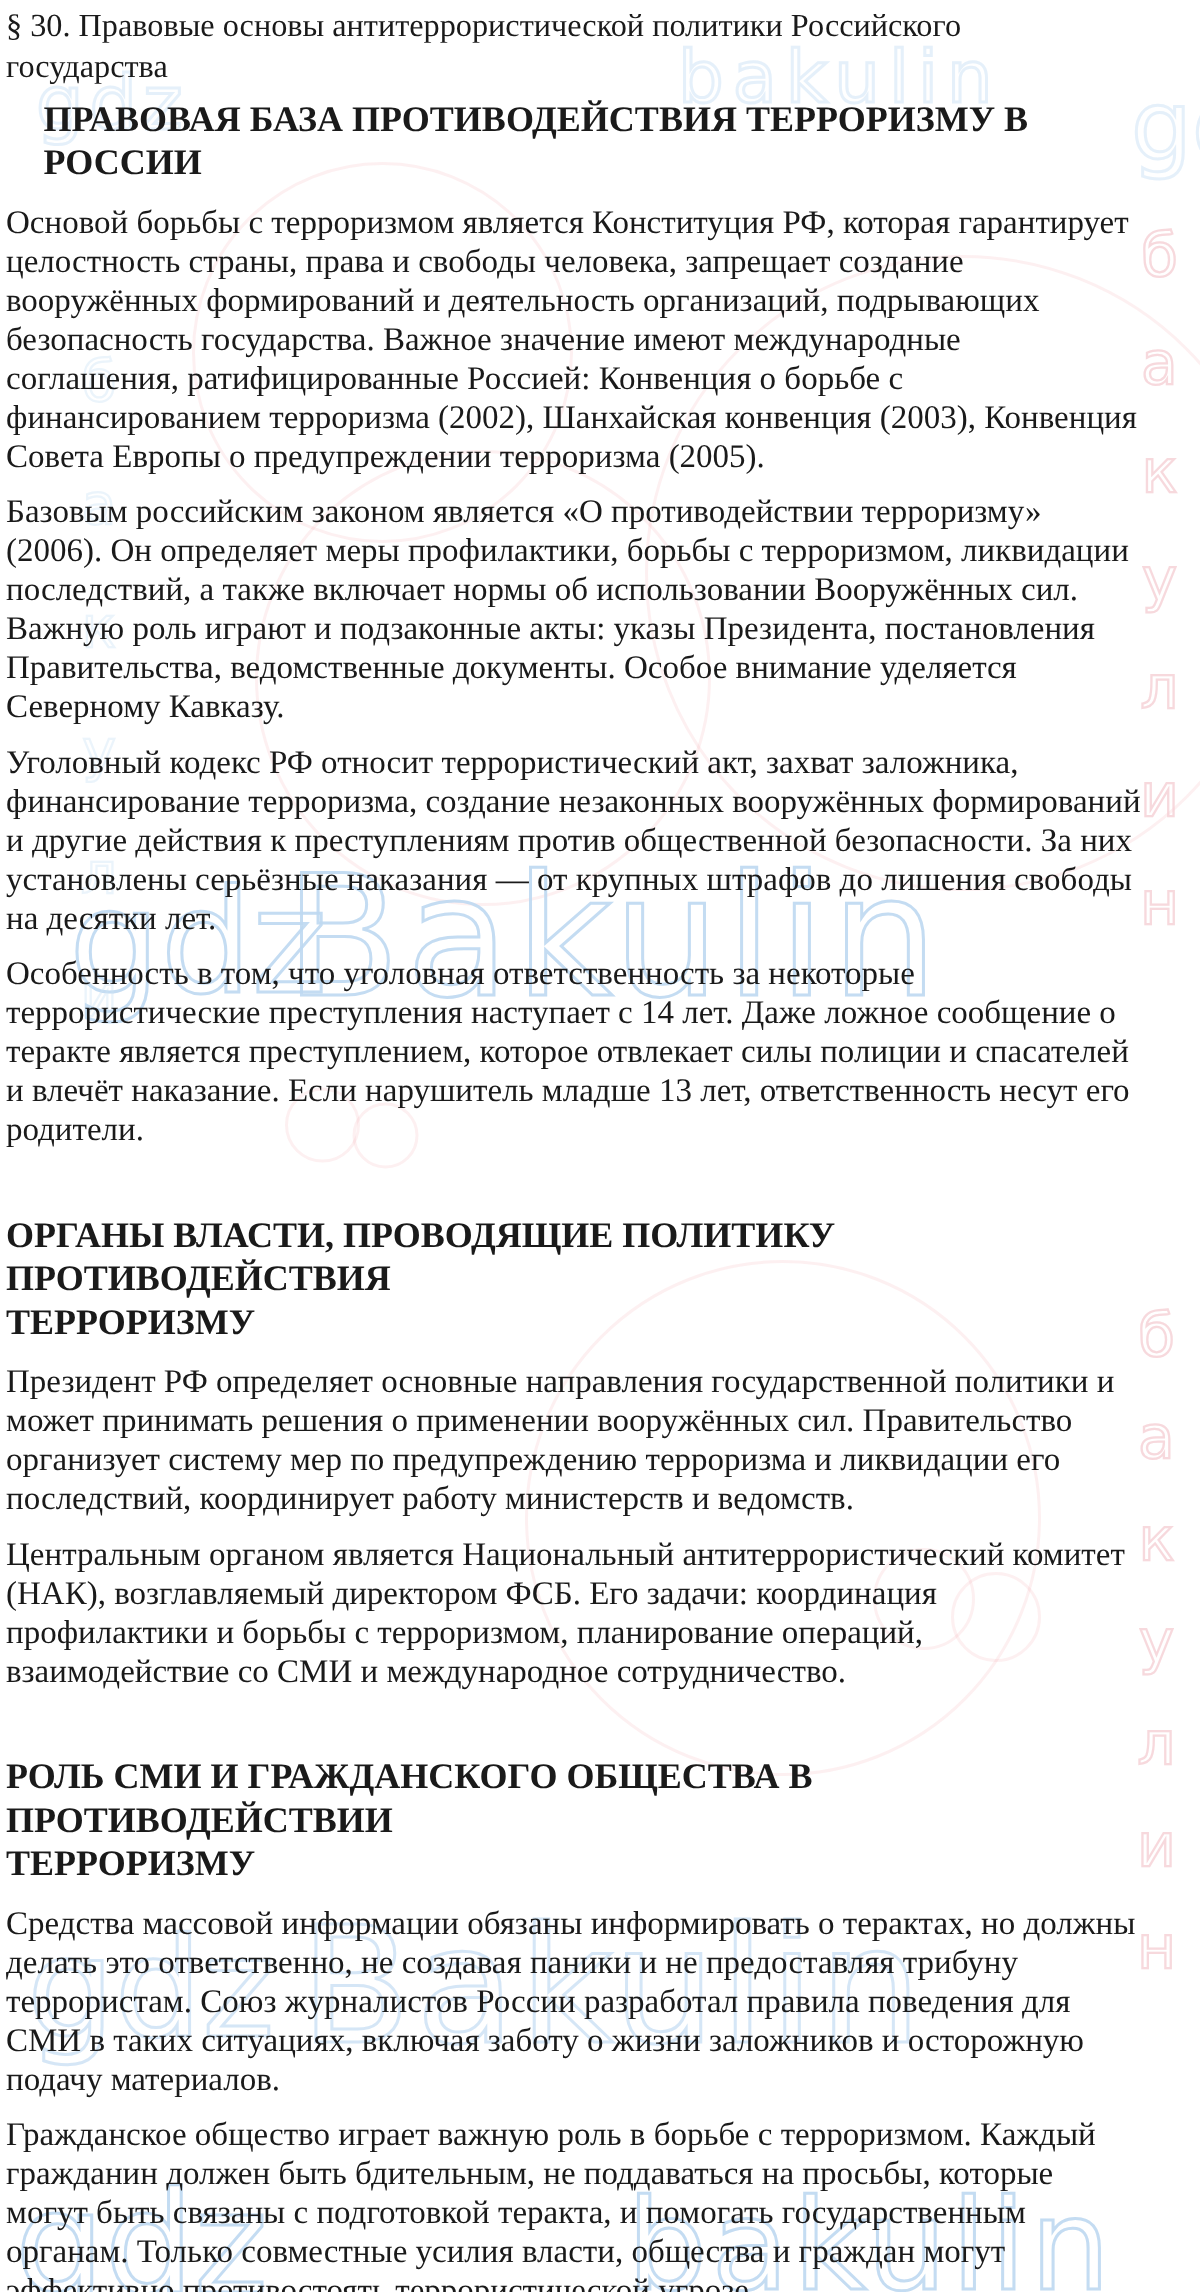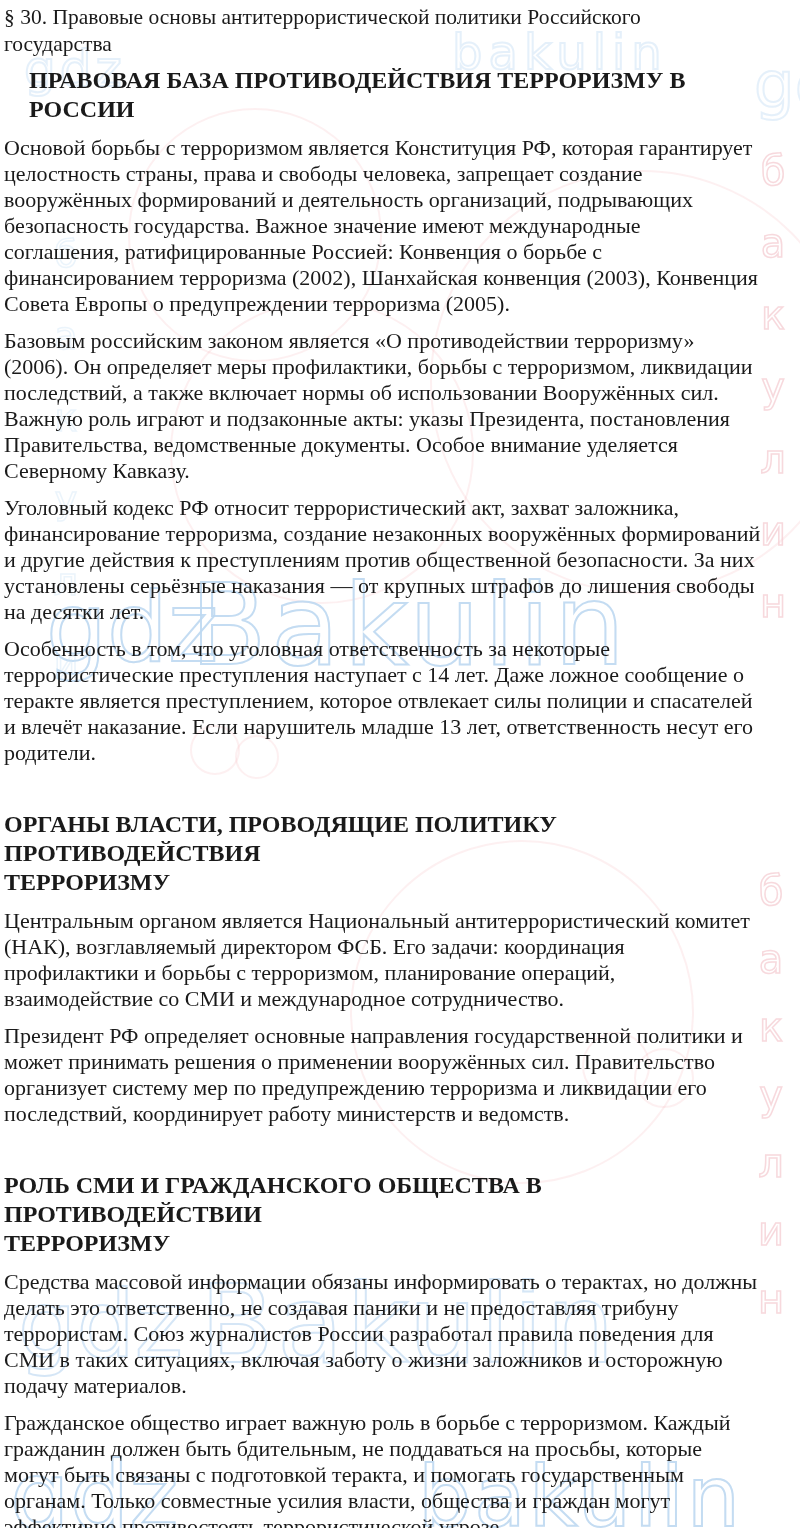--- a/index.html
+++ b/index.html
@@ -129,28 +129,28 @@
     <p class="body-paragraph">Особенность в том, что уголовная ответственность за некоторые
 террористические преступления наступает с 14 лет. Даже ложное сообщение о
 теракте является преступлением, которое отвлекает силы полиции и спасателей
 и влечёт наказание. Если нарушитель младше 13 лет, ответственность несут его
 родители.</p>
   </section>
 
   <section class="doc-section">
     <h2 class="section-heading">ОРГАНЫ ВЛАСТИ, ПРОВОДЯЩИЕ ПОЛИТИКУ ПРОТИВОДЕЙСТВИЯ
 ТЕРРОРИЗМУ</h2>
+    <p class="body-paragraph">Президент РФ определяет основные направления государственной политики и
+может принимать решения о применении вооружённых сил. Правительство
+организует систему мер по предупреждению терроризма и ликвидации его
+последствий, координирует работу министерств и ведомств.</p>
     <p class="body-paragraph">Центральным органом является Национальный антитеррористический комитет
 (НАК), возглавляемый директором ФСБ. Его задачи: координация
 профилактики и борьбы с терроризмом, планирование операций,
 взаимодействие со СМИ и международное сотрудничество.</p>
-    <p class="body-paragraph">Президент РФ определяет основные направления государственной политики и
-может принимать решения о применении вооружённых сил. Правительство
-организует систему мер по предупреждению терроризма и ликвидации его
-последствий, координирует работу министерств и ведомств.</p>
   </section>
 
   <section class="doc-section">
     <h2 class="section-heading">РОЛЬ СМИ И ГРАЖДАНСКОГО ОБЩЕСТВА В ПРОТИВОДЕЙСТВИИ
 ТЕРРОРИЗМУ</h2>
     <p class="body-paragraph">Средства массовой информации обязаны информировать о терактах, но должны
 делать это ответственно, не создавая паники и не предоставляя трибуну
 террористам. Союз журналистов России разработал правила поведения для
 СМИ в таких ситуациях, включая заботу о жизни заложников и осторожную
 подачу материалов.</p>

